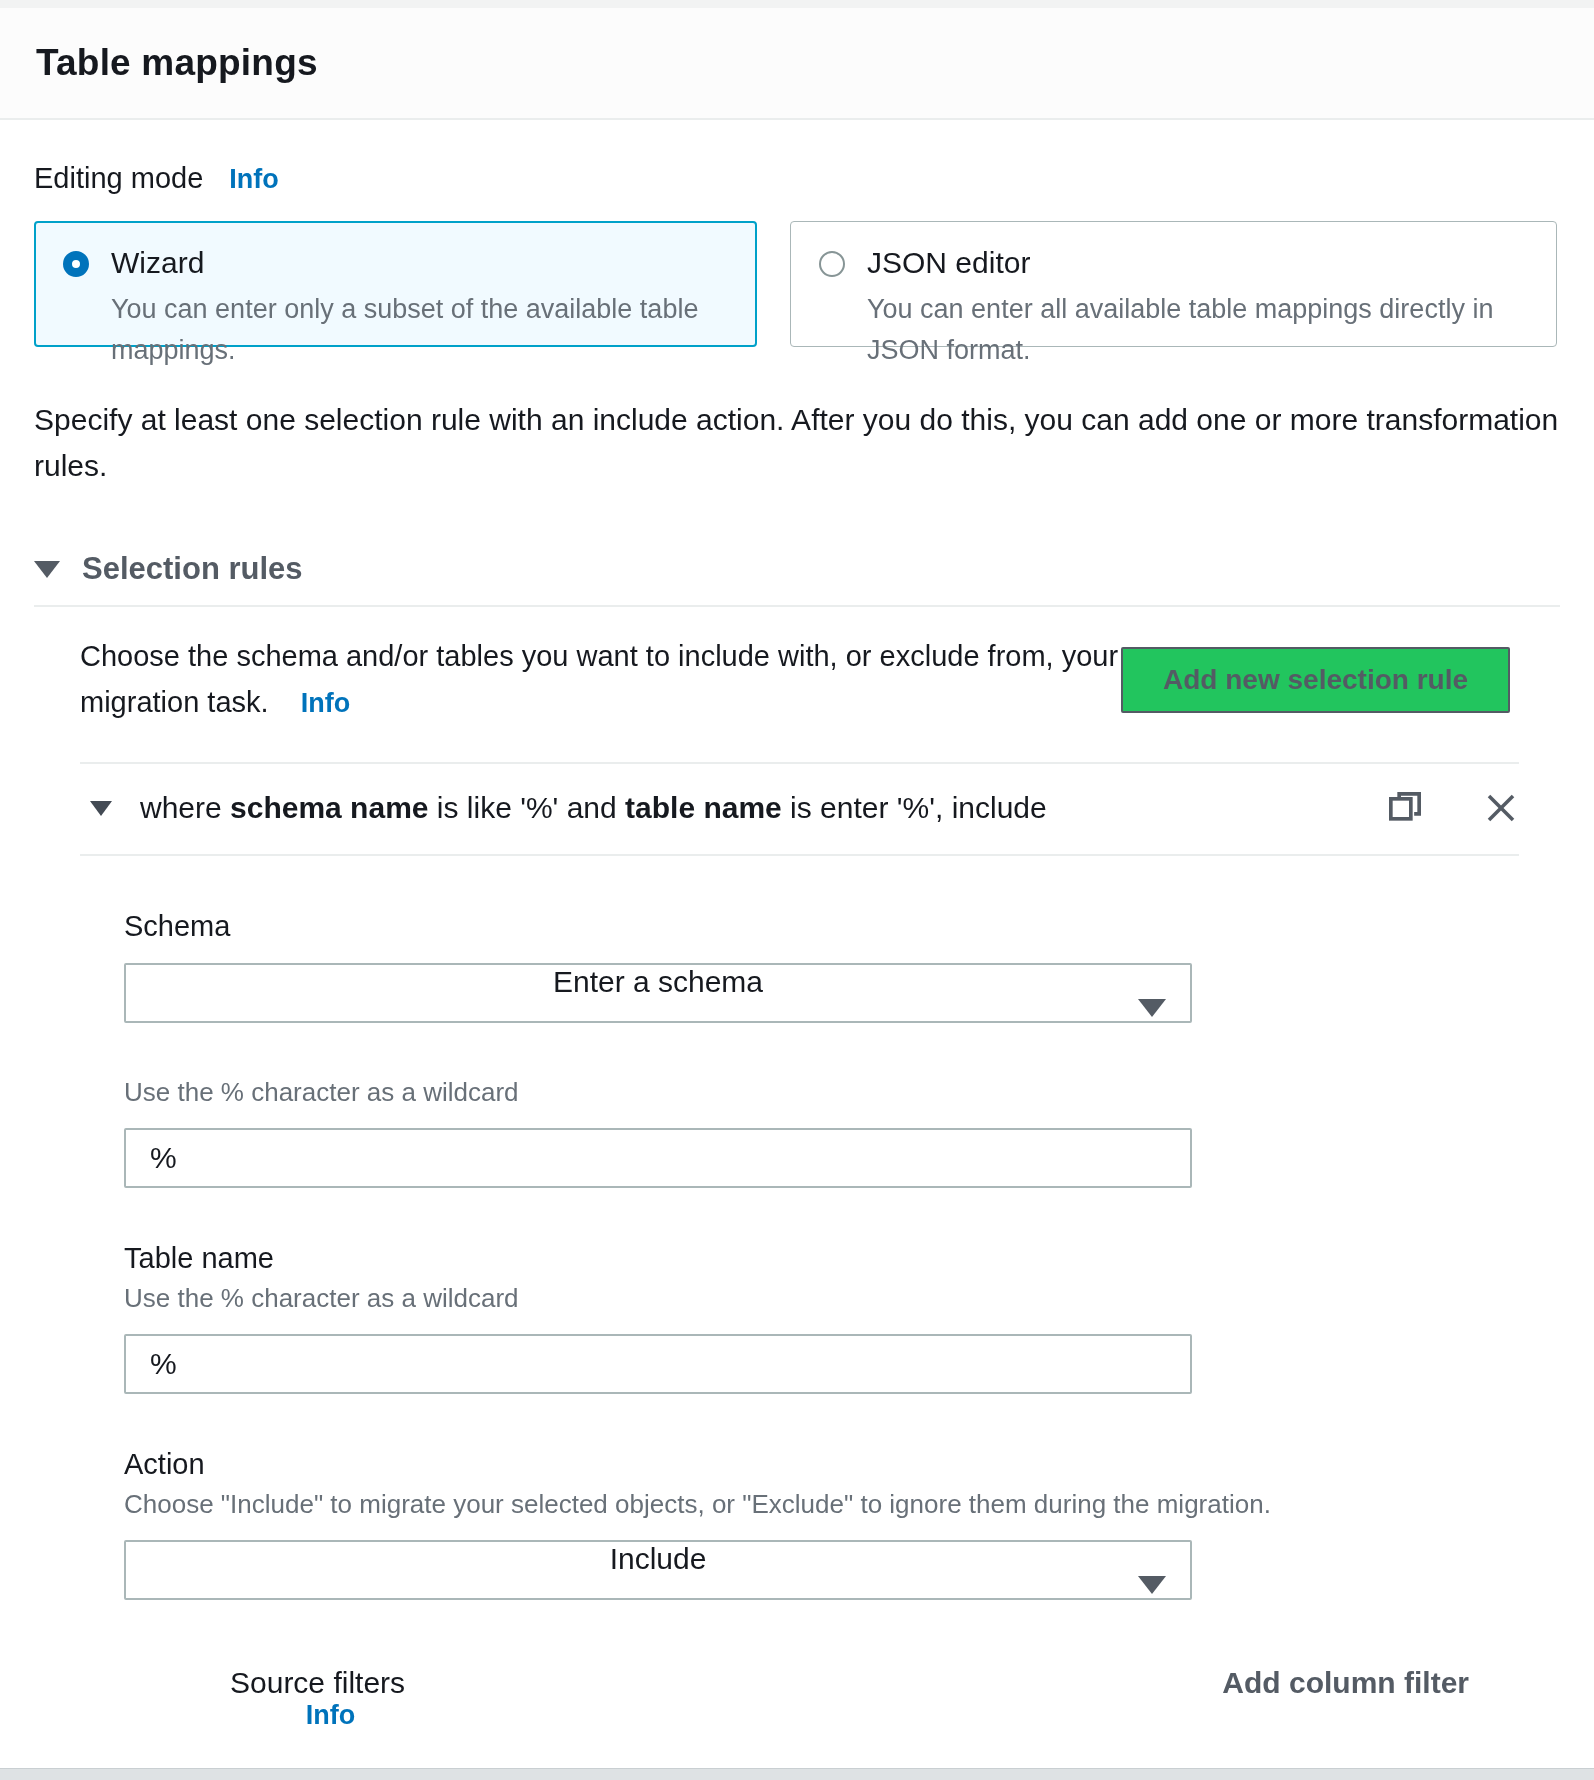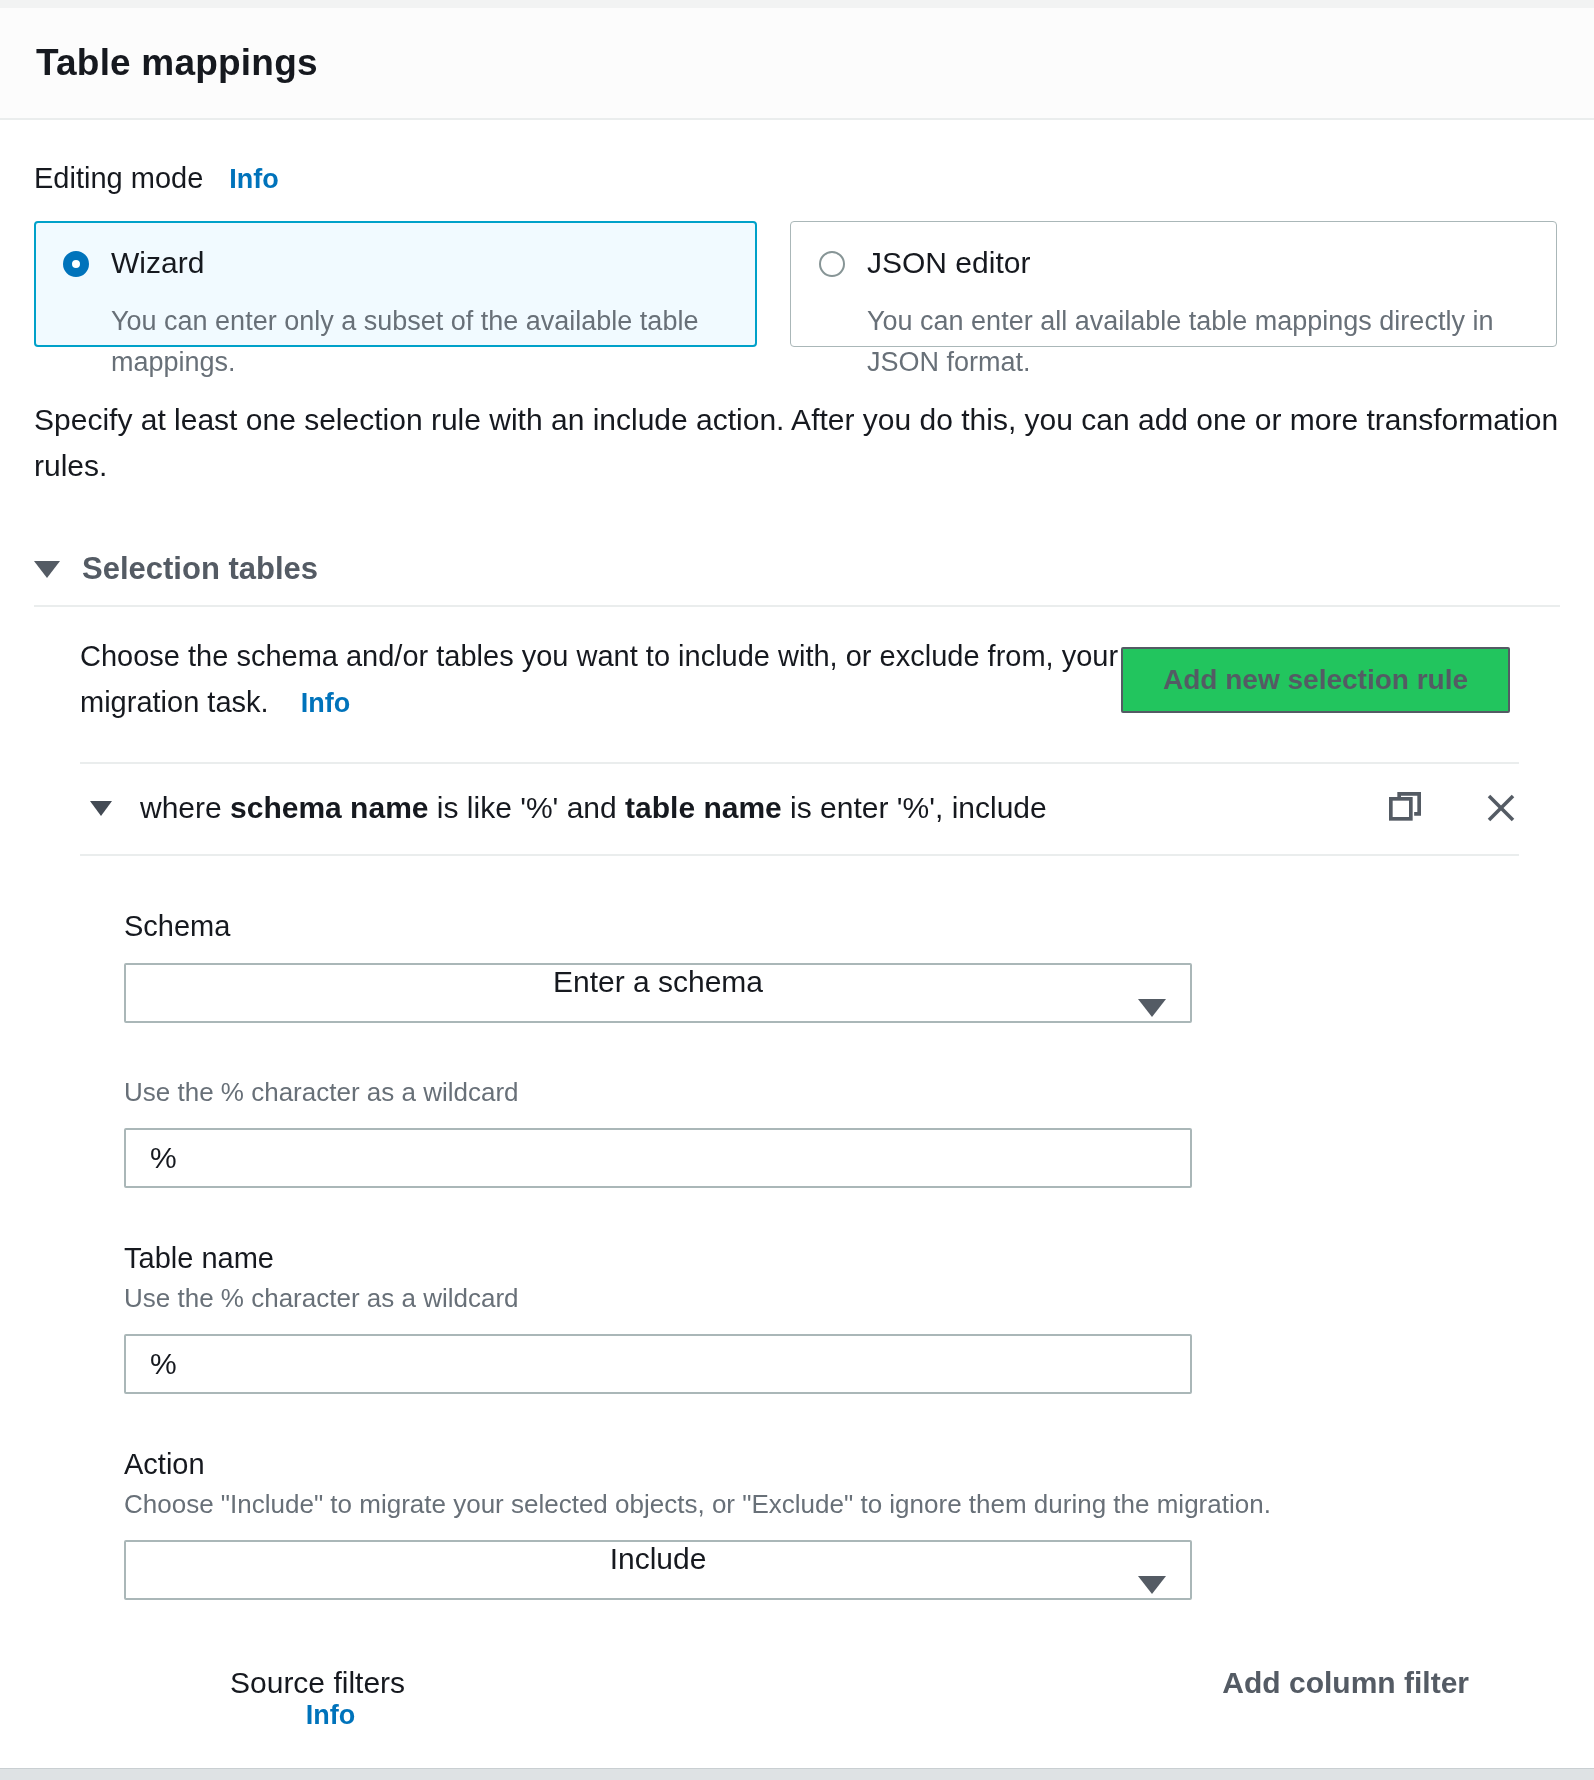--- a/index.html
+++ b/index.html
@@ -37,21 +37,21 @@
   .option-card.selected {
     background:#f1faff; border:2px solid #00a1c9; padding:23px 27px;
   }
   .card-wizard { width:723px; }
   .card-json { width:767px; margin-left:33px; }
   .radio { width:26px; height:26px; border-radius:50%; background:#ffffff; flex:0 0 auto; margin-top:5px; }
   .radio.on  { border:9px solid #0073bb; }
   .radio.off { border:2px solid #879596; }
   .card-text { margin-left:22px; }
   .card-title { font-size:30px; color:#16191f; }
-  .card-desc { margin-top:21px; font-size:27px; line-height:41px; color:#687078; max-width:648px; }
+  .card-desc { margin-top:9px; font-size:27px; line-height:41px; color:#687078; max-width:648px; }
 
   .intro { margin-top:50px; font-size:30px; line-height:46px; color:#16191f; max-width:1528px; }
 
   
   .section-header { margin-top:62px; display:flex; align-items:center; cursor:pointer; }
   .tri-down { width:0; height:0; border-left:13px solid transparent; border-right:13px solid transparent; border-top:17px solid #545b64; }
   .section-title { font-size:31px; font-weight:bold; color:#545b64; margin-left:22px; }
 
   .divider { border-top:2px solid #eaeded; }
   .div-full { margin-top:18px; }
@@ -136,21 +136,21 @@
         <div class="card-title">JSON editor</div>
         <div class="card-desc">You can enter all available table mappings directly in JSON format.</div>
       </div>
     </div>
   </div>
 
   <div class="intro">Specify at least one selection rule with an include action. After you do this, you can add one or more transformation rules.</div>
 
   <div class="section-header">
     <span class="tri-down"></span>
-    <span class="section-title">Selection tables</span>
+    <span class="section-title">Selection rules</span>
   </div>
   <div class="divider div-full"></div>
 
   <div class="desc-row">
     <div class="section-desc">
       <span>Choose the schema and/or tables you want to include with, or exclude from, your migration task.</span>
       <span class="info-link">Info</span>
     </div>
     <button class="btn-secondary">Add new selection rule</button>
   </div>

